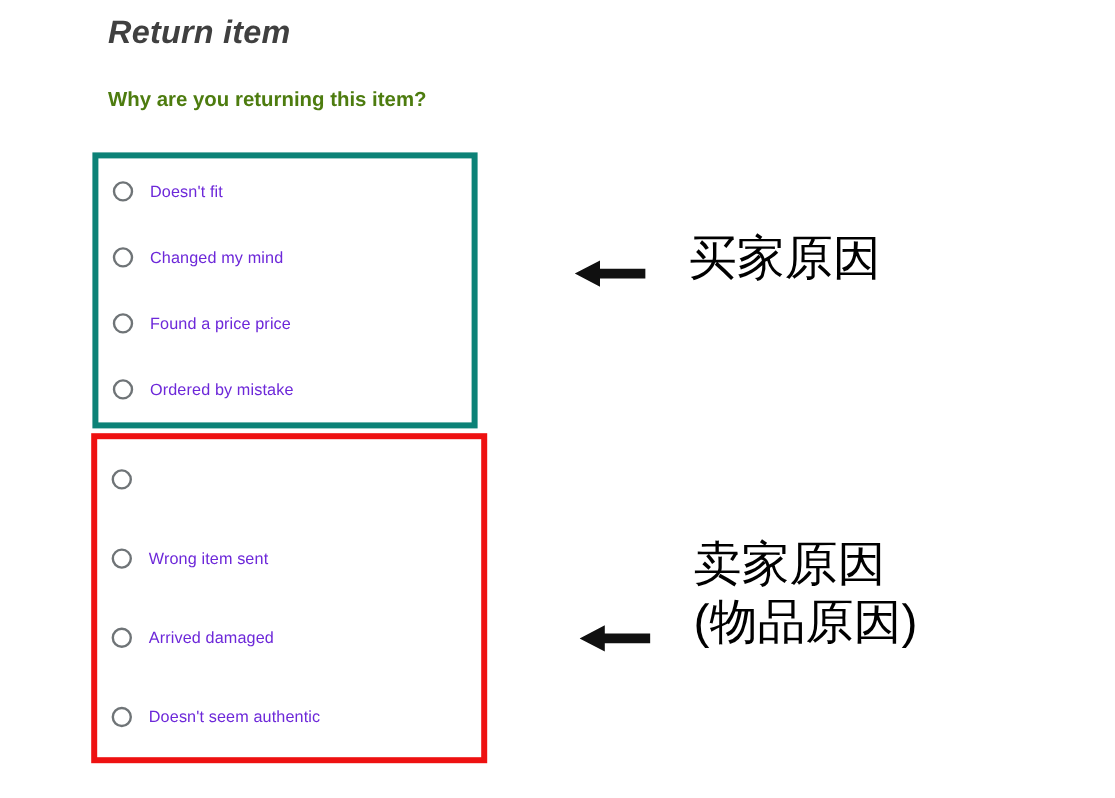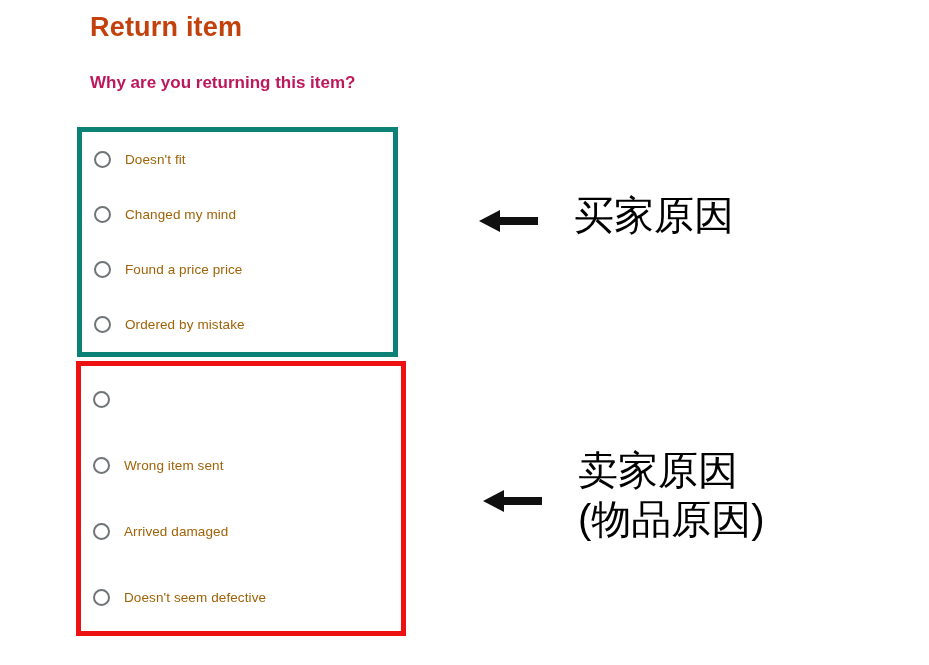--- a/index.html
+++ b/index.html
@@ -6,26 +6,27 @@
   html, body { background: #ffffff; }
   body {
     width: 929px; height: 665px;
     font-family: "Liberation Sans", "DejaVu Sans", sans-serif;
     position: relative;
     color: #1b1d22;
     overflow: hidden;
   }
   .page-title {
     position: absolute; left: 90px; top: 12px;
-    font-size: 27px; font-weight: 700; color: #c2410c;
+    font-size: 27px; font-weight: 700; color: #404040;
     letter-spacing: 0.2px;
+    font-style: italic;
   }
   .question {
     position: absolute; left: 90px; top: 73px;
-    font-size: 17px; font-weight: 700; color: #be185d;
+    font-size: 17px; font-weight: 700; color: #4d7c0f;
   }
   .option-group {
     position: absolute;
     display: flex; flex-direction: column;
     background: #ffffff;
   }
   .group-buyer {
     left: 77px; top: 127px;
     width: 321px; height: 230px;
     border: 5px solid #0c8277;
@@ -43,27 +44,27 @@
   }
   .radio {
     width: 17px; height: 17px;
     border: 2px solid #6f7477;
     border-radius: 50%;
     background: #ffffff;
     flex: 0 0 auto;
   }
   .option-label {
     margin-left: 14px;
-    font-size: 13.5px; font-weight: 400; color: #a16207;
+    font-size: 13.5px; font-weight: 400; color: #6d28d9;
     letter-spacing: 0.1px;
     white-space: nowrap;
   }
   .annotation {
     position: absolute;
-    display: flex; align-items: center;
+    display: flex; align-items: flex-end;
   }
   .annotation-1 { left: 479px; top: 191px; }
   .annotation-2 { left: 483px; top: 446px; }
   .arrow-icon { flex: 0 0 auto; display: block; }
   .annotation-1 .arrow-icon { margin-top: 11px; }
   .annotation-2 .arrow-icon { margin-top: 12px; }
   .annotation-text {
     margin-left: 36px;
     font-size: 40px; font-weight: 400; color: #000000;
     line-height: 49px;
@@ -102,21 +103,21 @@
   <div class="option-row">
     <span class="radio"></span>
     <span class="option-label">Wrong item sent</span>
   </div>
   <div class="option-row">
     <span class="radio"></span>
     <span class="option-label">Arrived damaged</span>
   </div>
   <div class="option-row">
     <span class="radio"></span>
-    <span class="option-label">Doesn't seem defective</span>
+    <span class="option-label">Doesn't seem authentic</span>
   </div>
 </div>
 
 <div class="annotation annotation-1">
   <svg class="arrow-icon" width="59" height="24" viewBox="0 0 59 24">
     <path d="M0 12 L21 1 L21 8 L59 8 L59 16 L21 16 L21 23 Z" fill="#101010"></path>
   </svg>
   <div class="annotation-text">
     <div>买家原因</div>
   </div>

